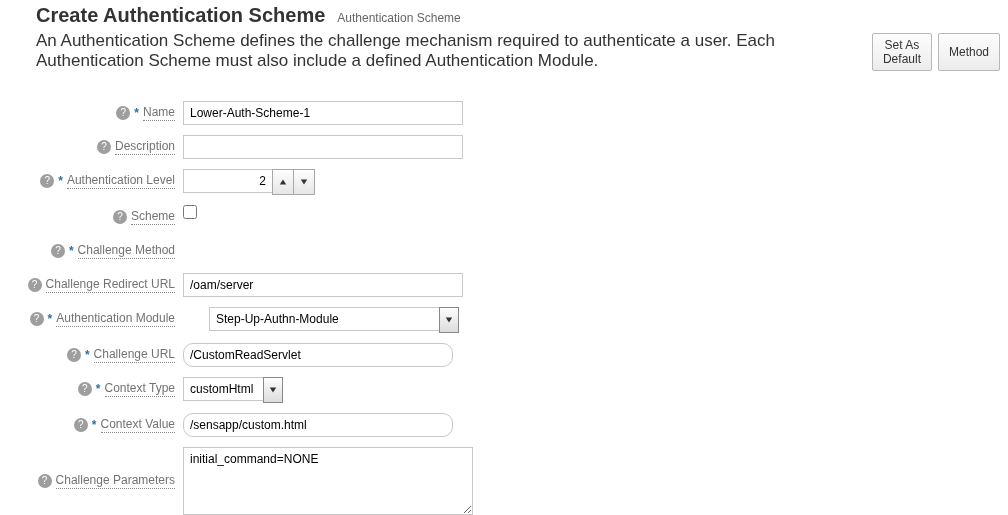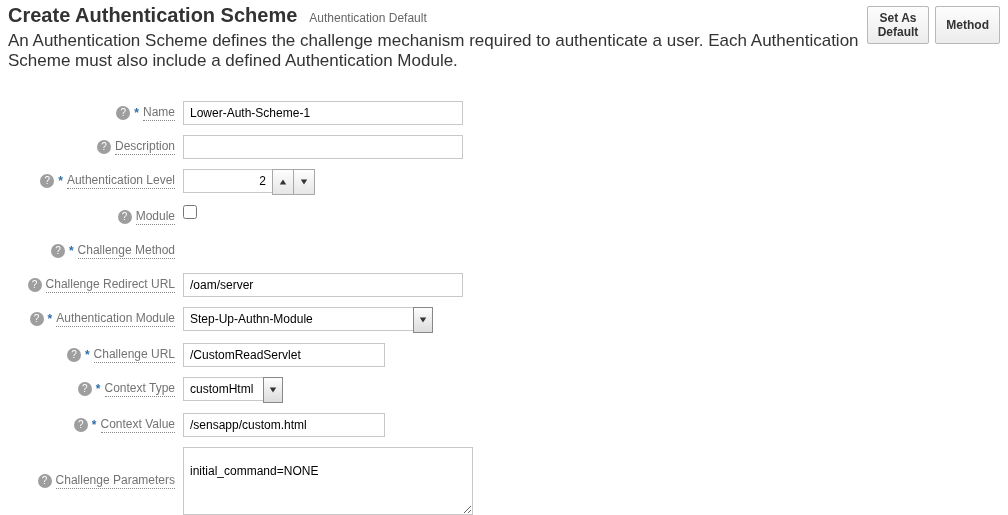--- a/index.html
+++ b/index.html
@@ -1,58 +1,58 @@
 <!DOCTYPE html>
 <html><head>
 <meta charset="utf-8">
 <style>
   html,body{margin:0;padding:0;font-family:Arial,Helvetica,sans-serif;font-size:12px;color:#333;background:#fff;}
   .page{width:1008px;min-height:515px;box-sizing:border-box;padding:4px 8px;}
-  .header{display:flex;align-items:flex-start;justify-content:space-between;}
+  .header{display:flex;align-items:flex-end;justify-content:space-between;margin-left:28px;}
   .header-left{display:flex;flex-direction:column;}
   .title-row{display:flex;align-items:baseline;gap:12px;}
   .title{font-size:20px;font-weight:bold;color:#333;}
   .breadcrumb{font-size:12px;color:#666;}
   .subtitle{font-size:17px;color:#333;margin-top:4px;}
   .header-buttons{display:flex;gap:6px;margin-top:2px;}
-  .btn{background:linear-gradient(#fdfdfd,#ececec);border:1px solid #b8b8b8;padding:4px 10px;font-size:12px;font-weight:bold;color:#333;cursor:pointer;border-radius:2px;}
+  .btn{background:linear-gradient(#fdfdfd,#ececec);border:1px solid #b8b8b8;padding:4px 10px;font-size:12px;font-weight:normal;color:#333;cursor:pointer;border-radius:2px;}
   .form{margin-top:30px;}
   .row{display:flex;align-items:flex-start;margin-bottom:10px;}
   .label-col{width:175px;display:flex;justify-content:flex-end;align-items:center;gap:4px;padding-right:8px;box-sizing:border-box;min-height:24px;}
   .help-icon{width:14px;height:14px;border-radius:50%;background:#9e9e9e;color:#fff;font-size:10px;line-height:14px;text-align:center;flex-shrink:0;cursor:default;}
   .req{color:#2f6fab;font-weight:bold;}
   .lbl{color:#737373;border-bottom:1px dotted #888;padding-bottom:1px;white-space:nowrap;}
   .field-col{display:flex;align-items:flex-start;}
   input[type=text].txt{border:1px solid #c8c8c8;padding:3px 6px;font-size:12px;height:24px;box-sizing:border-box;width:280px;}
-  input[type=text].txt.short{width:202px;}
+  input[type=text].txt.short{width:270px;border-radius:10px;}
   .spinner{display:flex;align-items:stretch;}
   .spinner input{border:1px solid #c8c8c8;width:90px;text-align:right;padding:3px 6px;font-size:12px;height:24px;box-sizing:border-box;}
   .spin-btns{display:flex;}
   .spin-btn{width:20px;height:24px;border:1px solid #a8a8a8;background:linear-gradient(#fdfdfd,#e6e6e6);display:flex;align-items:center;justify-content:center;cursor:pointer;margin-left:-1px;}
   .spin-btn svg{width:8px;height:8px;}
   input[type=checkbox]{width:14px;height:14px;margin:0;}
   .select{display:flex;align-items:stretch;}
   .select input{border:1px solid #c8c8c8;padding:3px 6px;font-size:12px;height:24px;box-sizing:border-box;border-right:none;}
   .select .sel-med{width:60px;}
-  .select .sel-wide{width:230px;}
+  .select .sel-wide{width:230px;margin-left:26px;}
   .select .sel-sm{width:80px;}
   .select-btn{width:18px;height:24px;border:1px solid #888;background:linear-gradient(#fdfdfd,#dcdcdc);display:flex;align-items:center;justify-content:center;cursor:pointer;}
   .select-btn svg{width:8px;height:8px;}
-  textarea.ta{border:1px solid #c8c8c8;padding:16px 6px;font-size:12px;width:290px;height:68px;box-sizing:border-box;font-family:Arial,Helvetica,sans-serif;resize:both;}
+  textarea.ta{border:1px solid #c8c8c8;padding:4px 6px;font-size:12px;width:290px;height:68px;box-sizing:border-box;font-family:Arial,Helvetica,sans-serif;resize:both;}
   .row.ta-row .label-col{align-items:center;min-height:68px;}
 </style>
 </head>
 <body>
 <div class="page">
 
 <div class="header">
   <div class="header-left">
     <div class="title-row">
       <span class="title">Create Authentication Scheme</span>
-      <span class="breadcrumb">Authentication Default</span>
+      <span class="breadcrumb">Authentication Scheme</span>
     </div>
     <div class="subtitle">An Authentication Scheme defines the challenge mechanism required to authenticate a user. Each Authentication Scheme must also include a defined Authentication Module.</div>
   </div>
   <div class="header-buttons">
     <button class="btn">Set As Default</button>
     <button class="btn">Method</button>
   </div>
 </div>
 
 <div class="form">
@@ -99,21 +99,21 @@
                 </svg>
           </div>
         </div>
       </div>
     </div>
   </div>
 
   <div class="row">
     <div class="label-col">
       <span class="help-icon">?</span>
-      <span class="lbl">Module</span>
+      <span class="lbl">Scheme</span>
     </div>
     <div class="field-col">
       <input type="checkbox" style="">
     </div>
   </div>
 
   <div class="row">
     <div class="label-col">
       <span class="help-icon">?</span>
       <span class="req">*</span>

